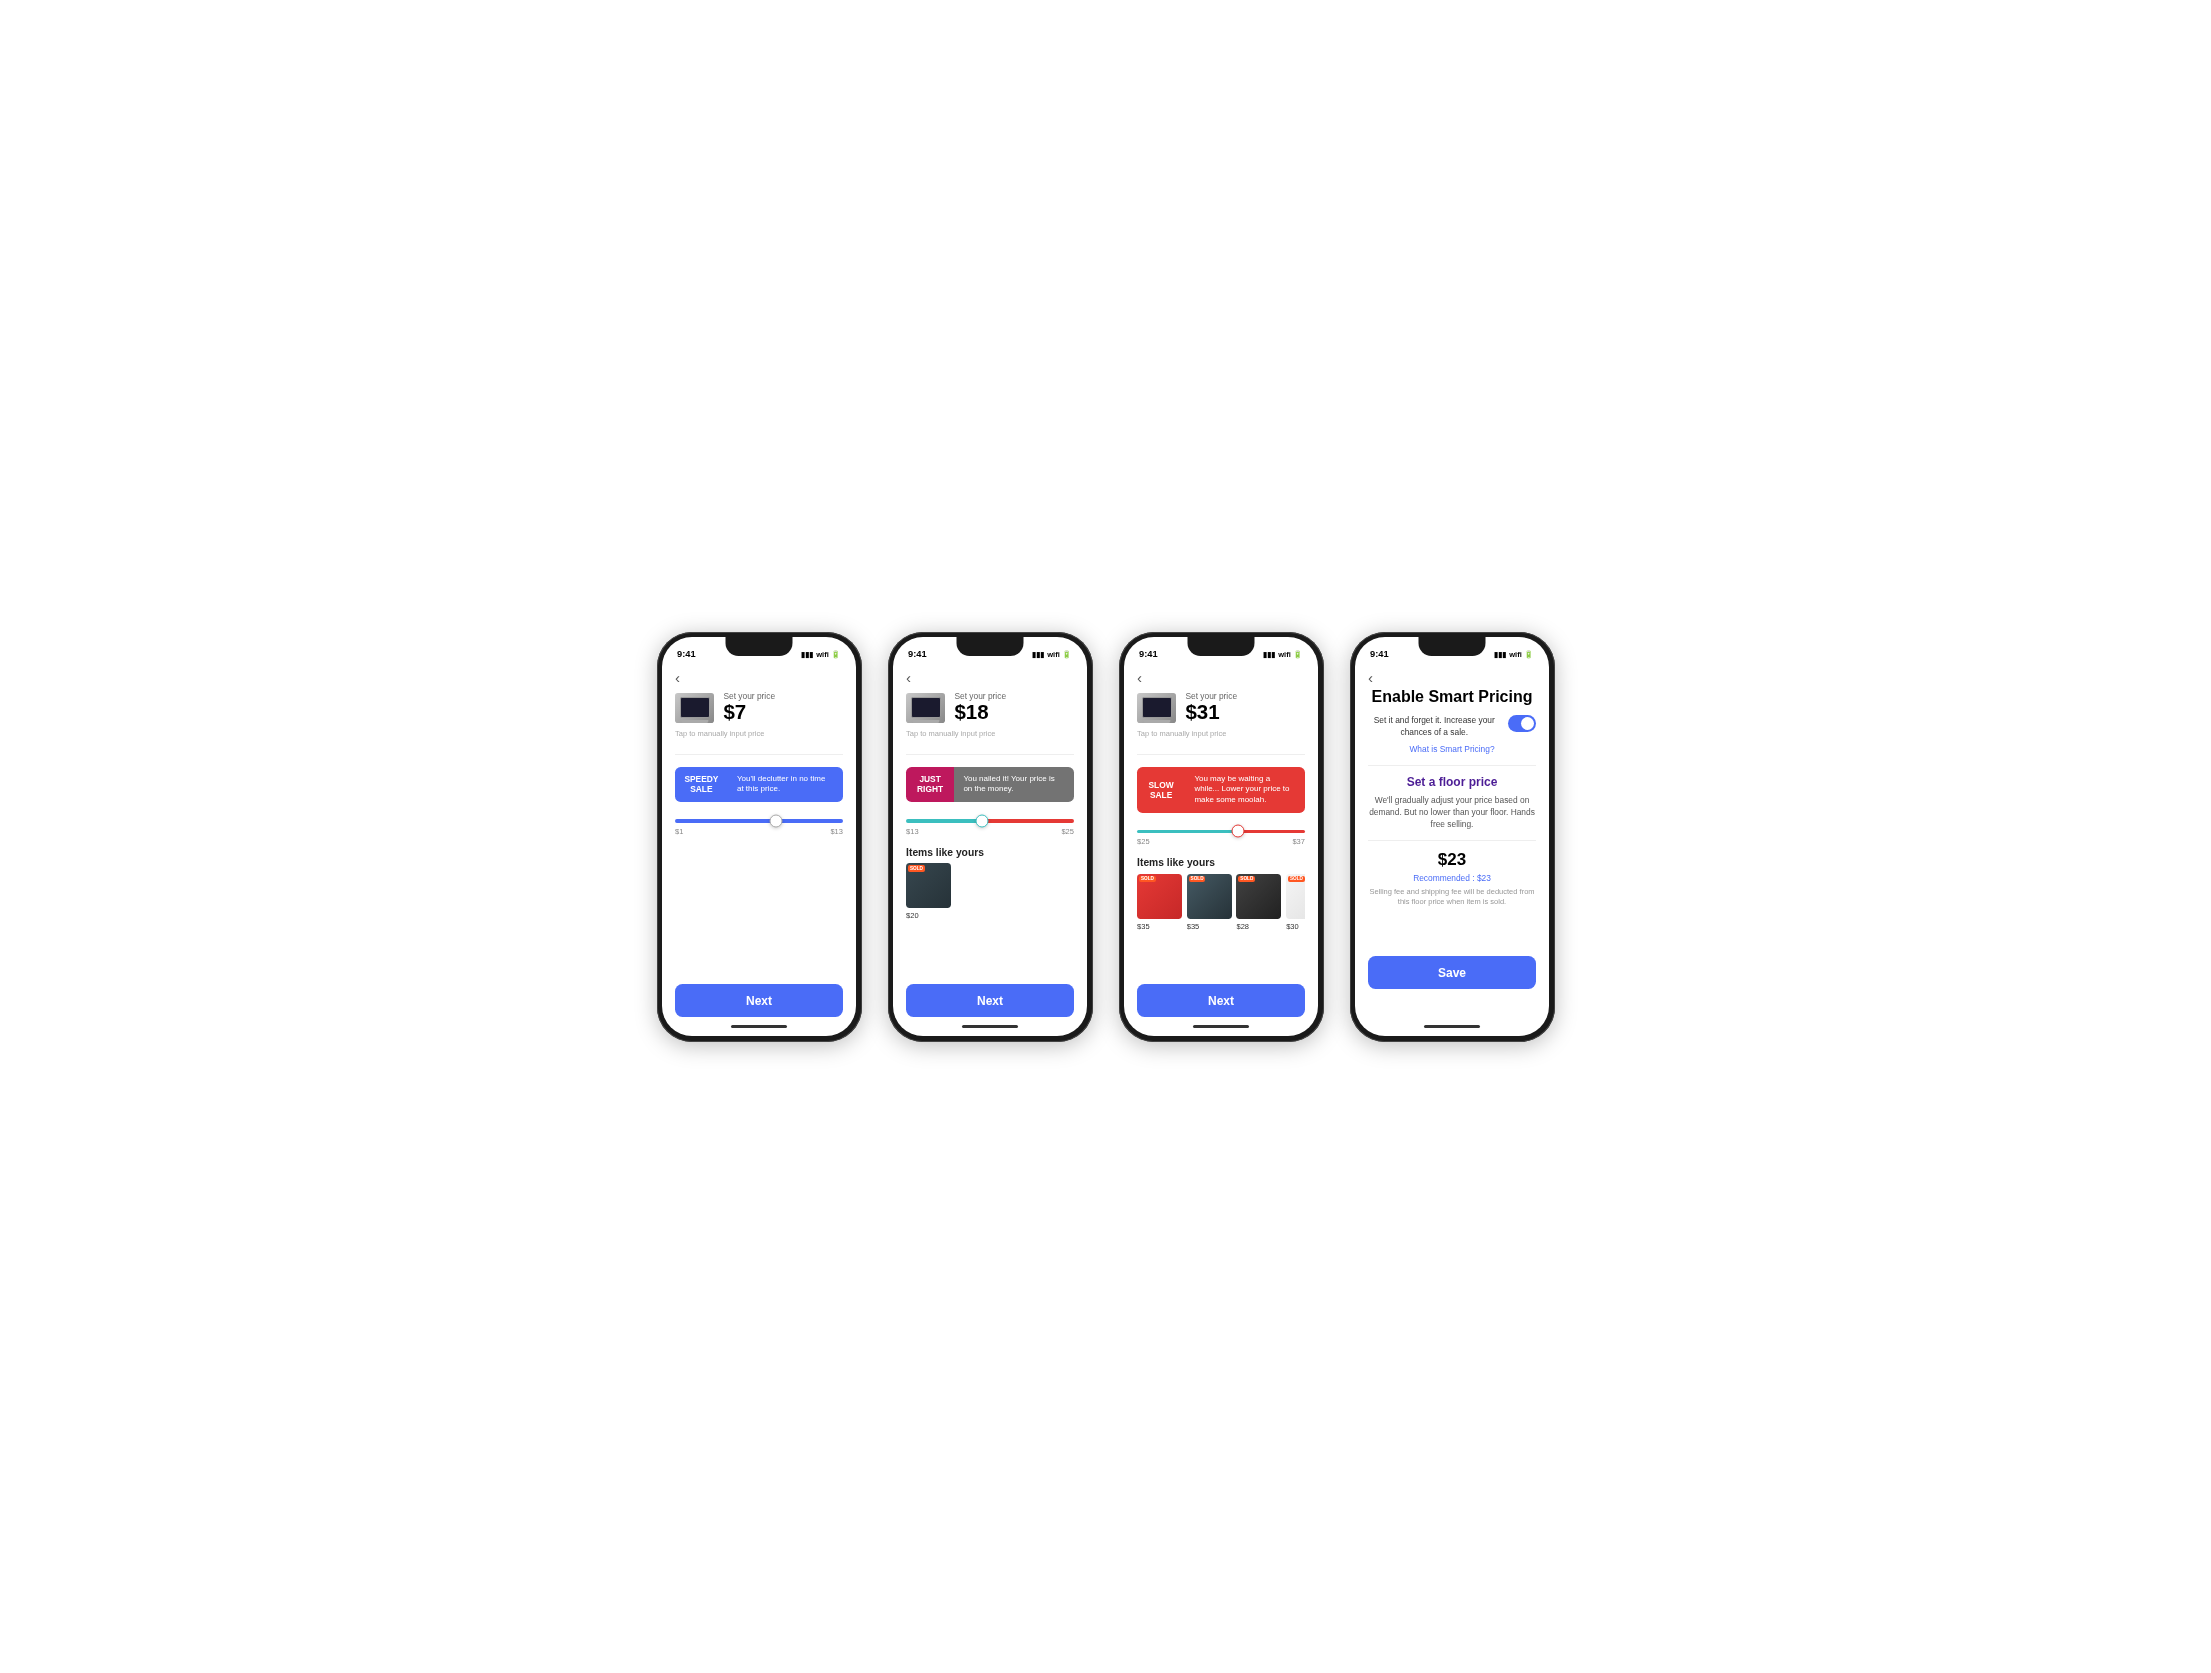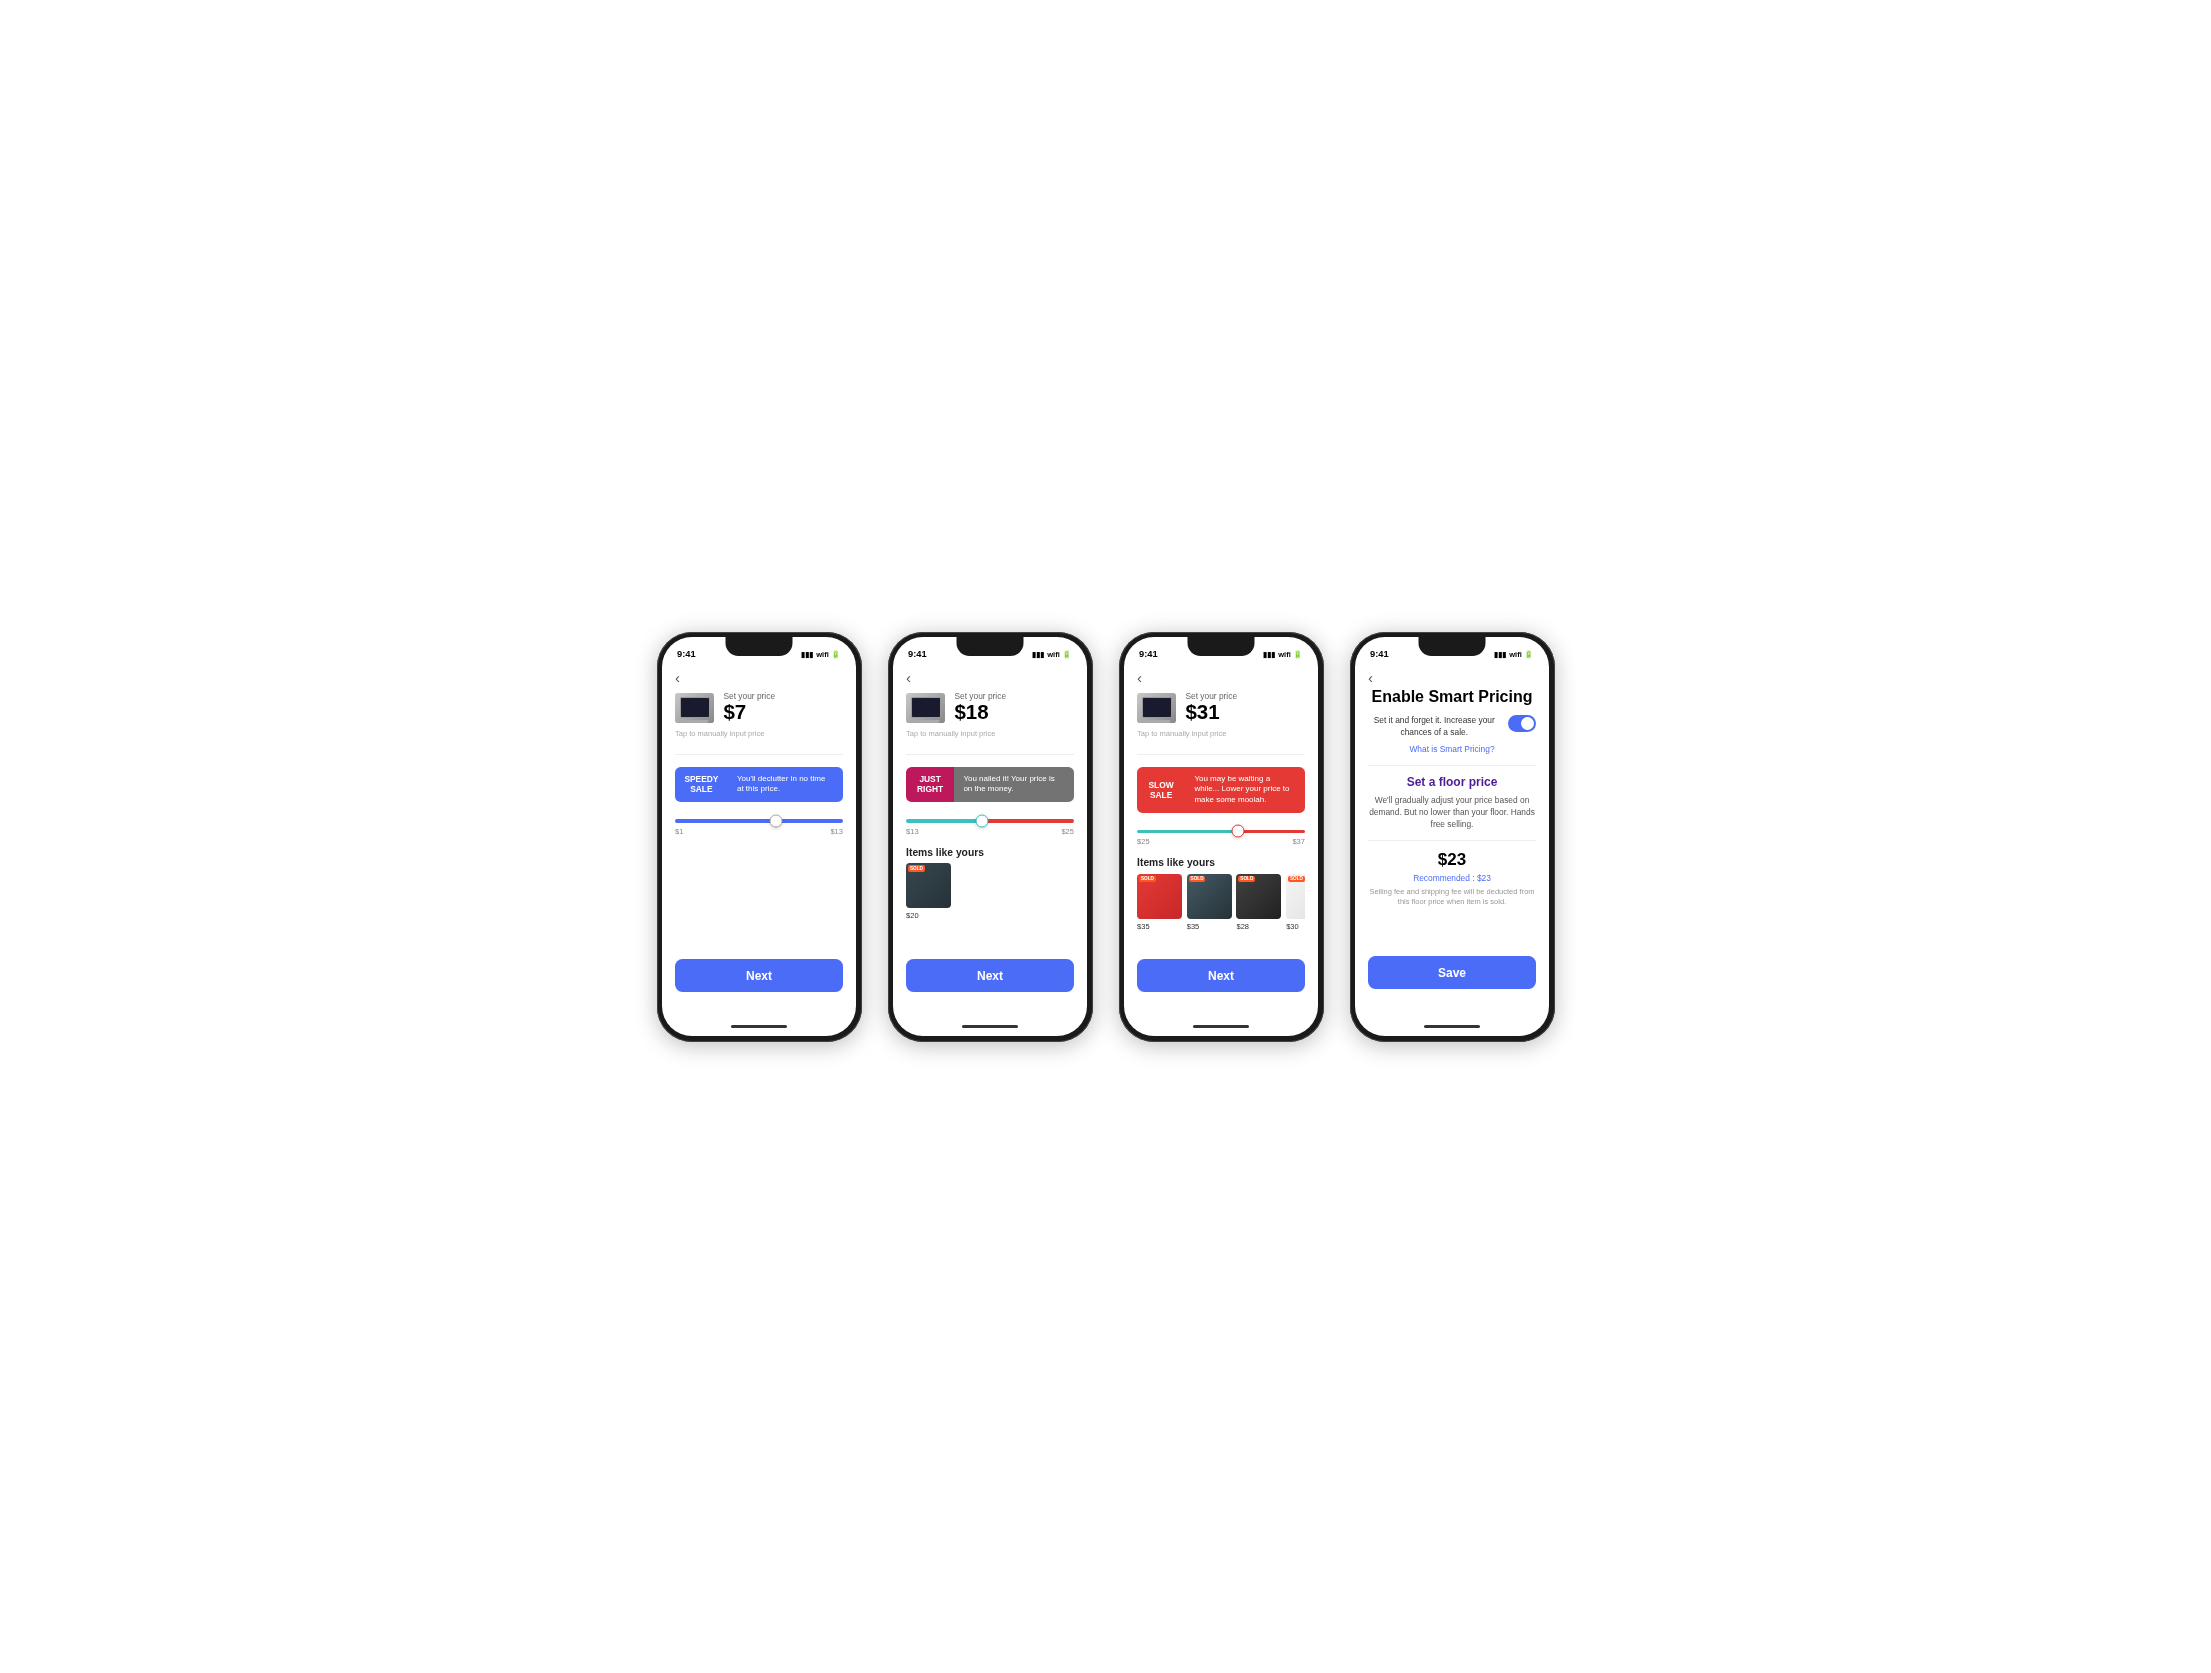--- a/index.html
+++ b/index.html
@@ -218,21 +218,21 @@
       background: #ff5722;
       color: #fff;
       font-size: 4.7px;
       font-weight: 700;
       padding: 0.9px 1.9px;
       border-radius: 1.9px;
     }
     .item-price { font-size: 7.5px; color: #333; margin-top: 3px; }
     
     .next-btn {
-      margin: auto 13px 29px;
+      margin: auto 13px 4px;
       padding: 9.3px;
       background: #4A6CF7;
       border-radius: 7.5px;
       text-align: center;
       font-size: 12px;
       font-weight: 600;
       color: #fff;
       cursor: pointer;
     }
     .save-btn {

